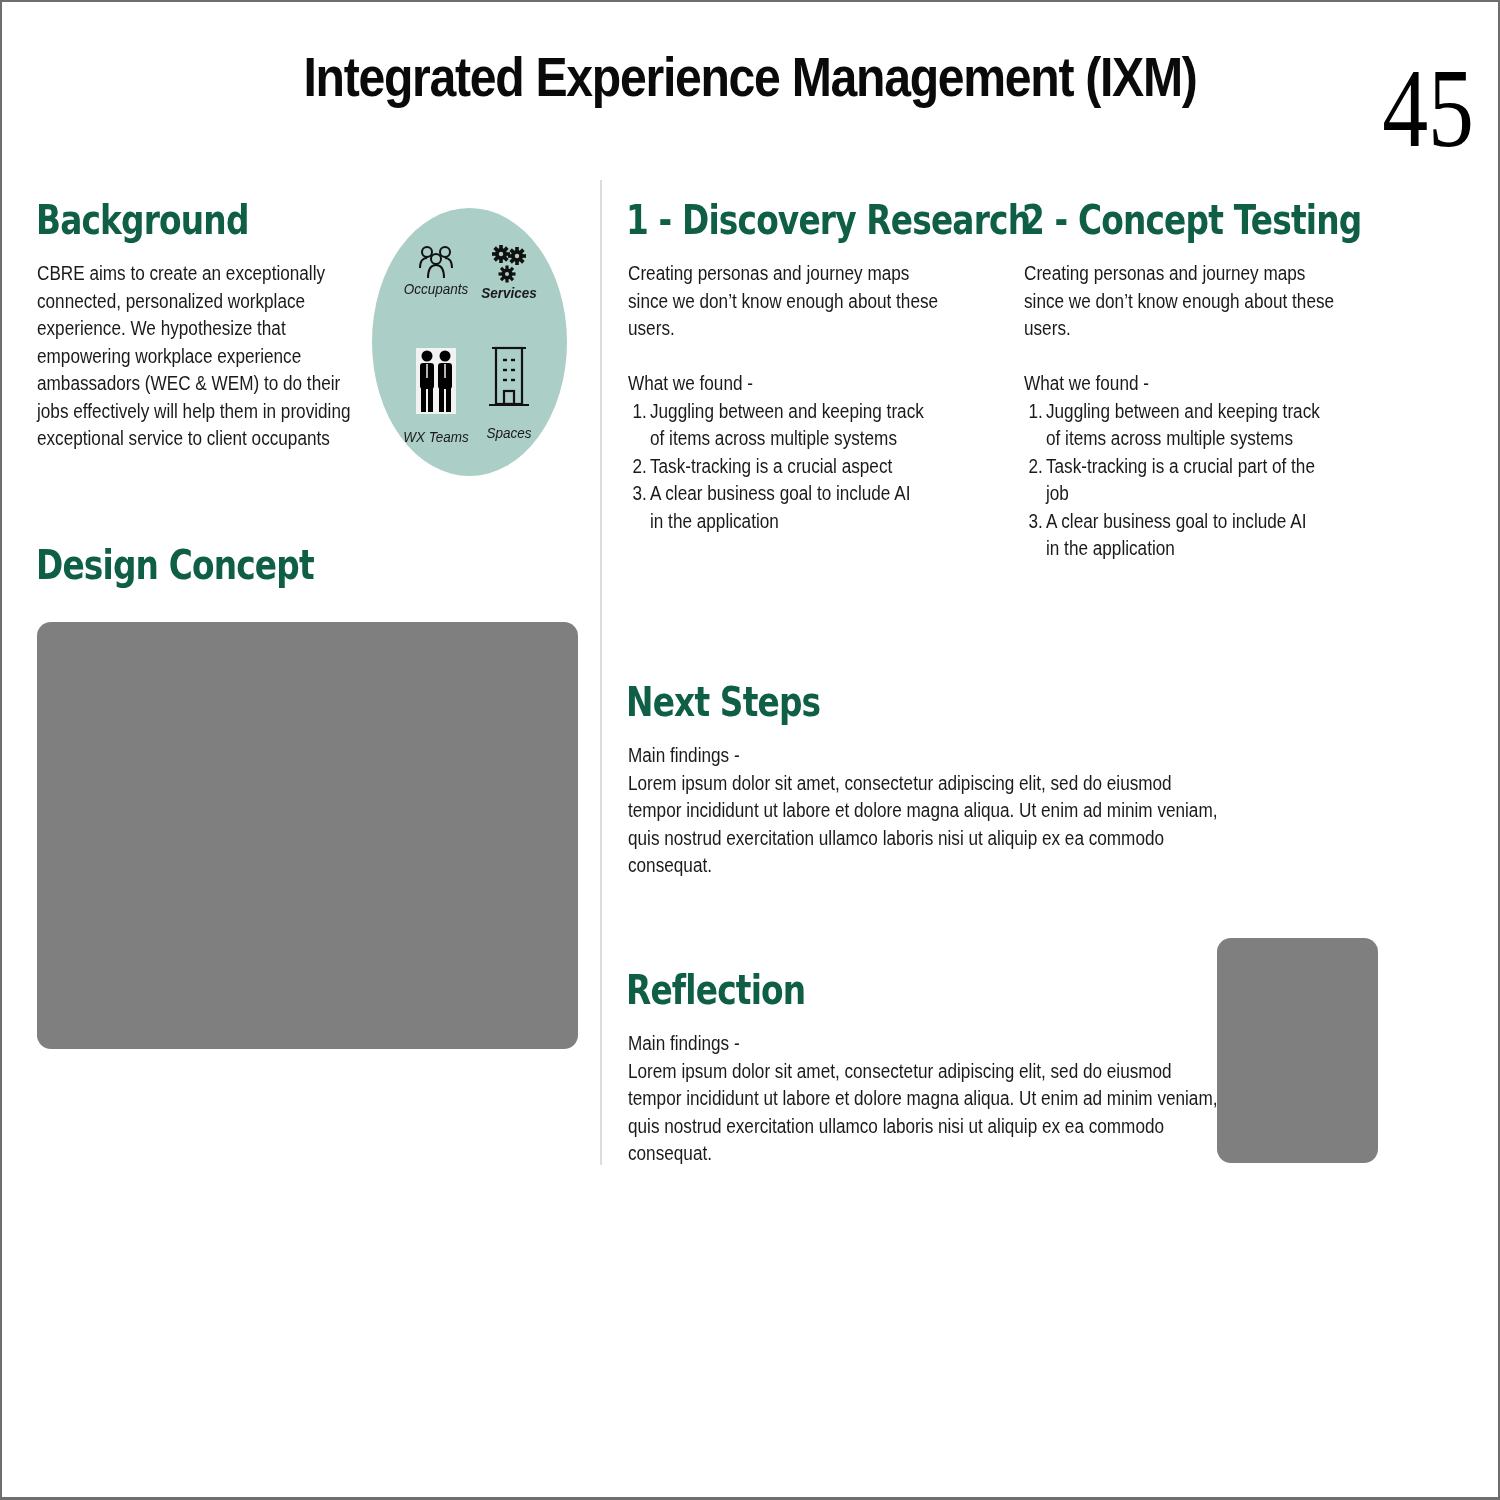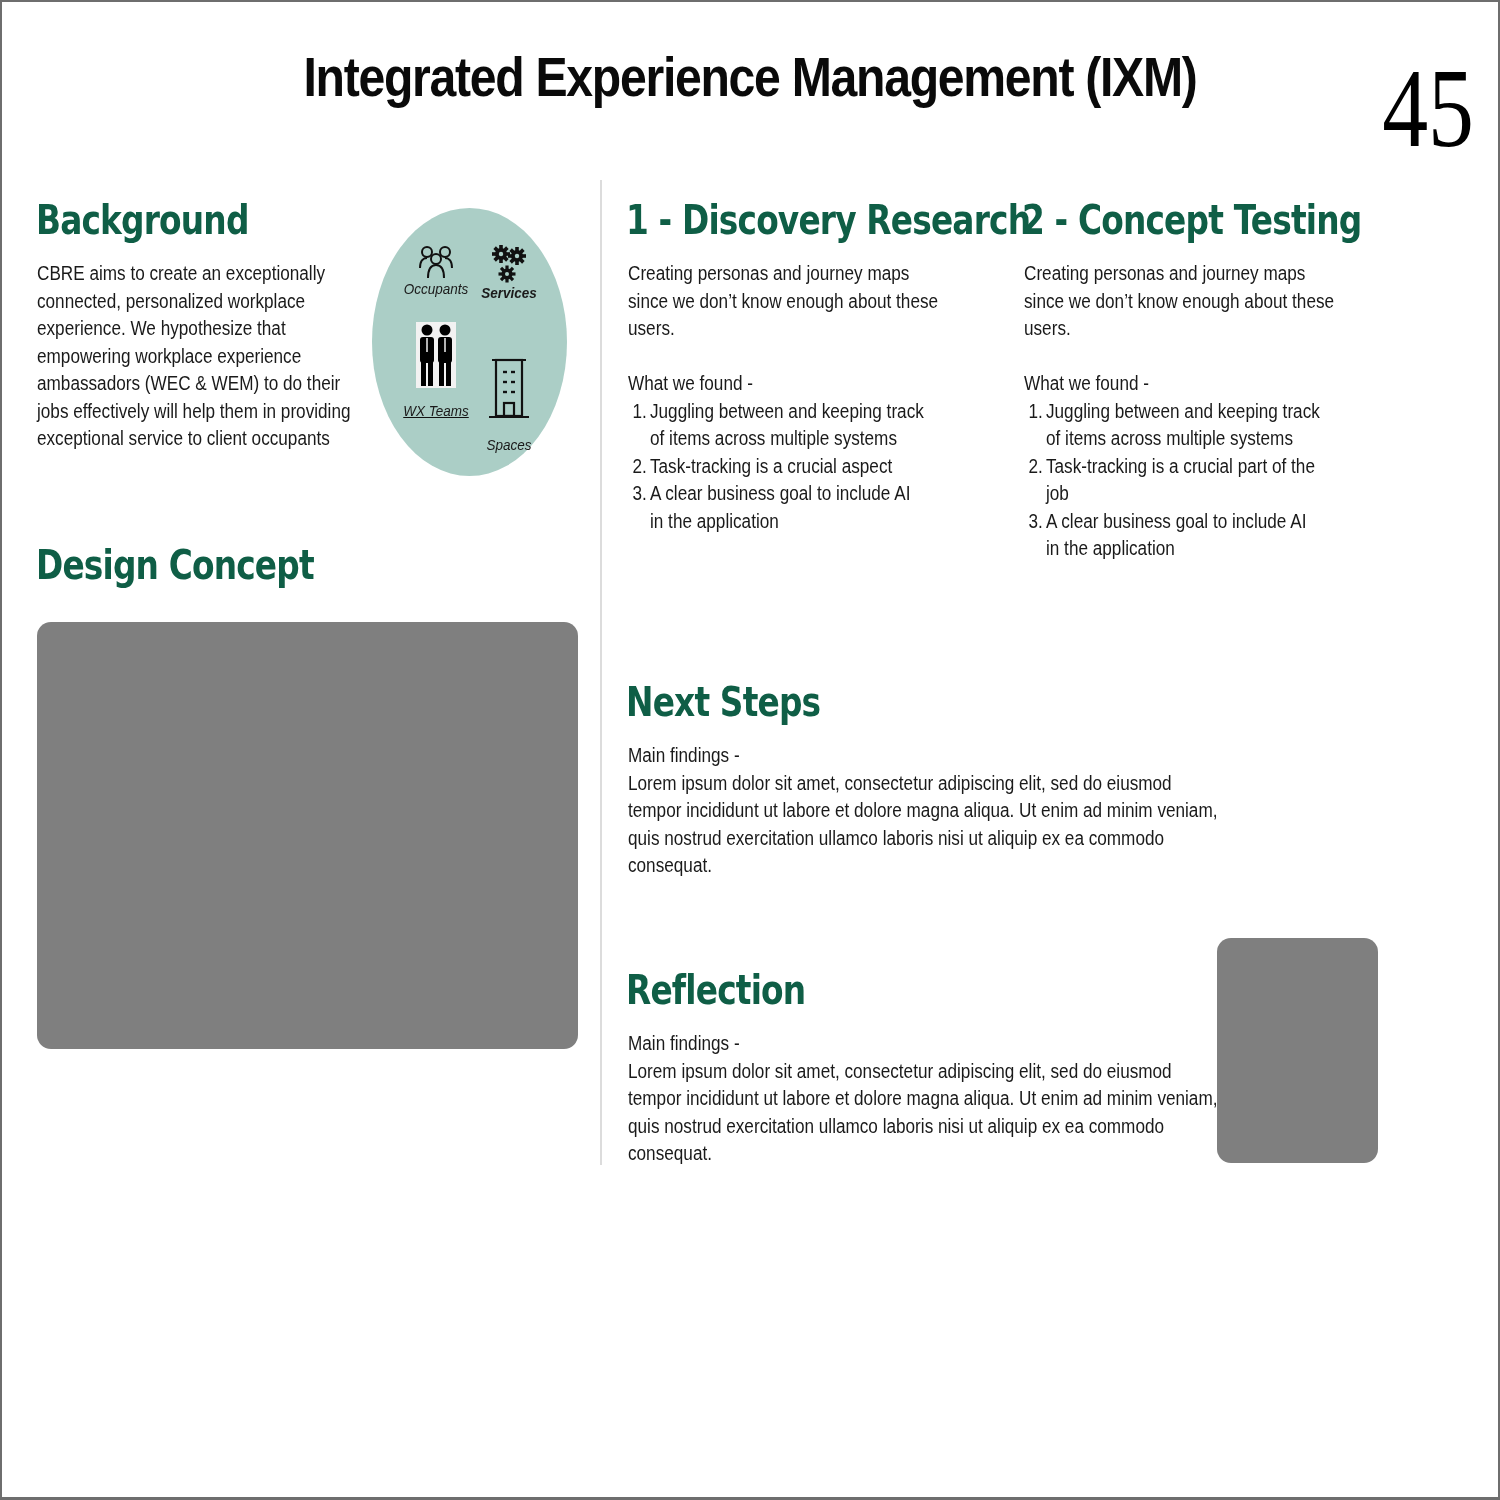--- a/index.html
+++ b/index.html
@@ -149,39 +149,39 @@
           <circle r="5.5"></circle>
           <rect x="-1.6" y="-8.5" width="3.2" height="17"></rect>
           <rect x="-8.5" y="-1.6" width="17" height="3.2"></rect>
           <rect x="-1.6" y="-8.5" width="3.2" height="17" transform="rotate(45)"></rect>
           <rect x="-1.6" y="-8.5" width="3.2" height="17" transform="rotate(-45)"></rect>
           <circle r="2" fill="#abcec6"></circle>
         </g>
       </svg>
       <span class="label">Services</span>
     </div>
-    <div class="role" style="left:24px; top:114px;text-decoration:underline;">
+    <div class="role" style="left:24px; top:140px;">
       <svg width="40" height="66" viewBox="0 0 40 66">
         <rect x="0" y="0" width="40" height="66" fill="#f2f2f2"></rect>
         <g fill="#000">
           <circle cx="11" cy="8" r="5.5"></circle>
           <rect x="4" y="15" width="14" height="26" rx="3"></rect>
           <rect x="5" y="38" width="5" height="26"></rect>
           <rect x="12" y="38" width="5" height="26"></rect>
           <circle cx="29" cy="8" r="5.5"></circle>
           <rect x="22" y="15" width="14" height="26" rx="3"></rect>
           <rect x="23" y="38" width="5" height="26"></rect>
           <rect x="30" y="38" width="5" height="26"></rect>
         </g>
         <rect x="10.3" y="16" width="1.4" height="14" fill="#fff"></rect>
         <rect x="28.3" y="16" width="1.4" height="14" fill="#fff"></rect>
       </svg>
       <span class="label" style="margin-top:14px;">WX Teams</span>
     </div>
-    <div class="role" style="left:97px; top:150px;">
+    <div class="role" style="left:97px; top:138px;">
       <svg width="40" height="62" viewBox="0 0 40 62" fill="none" stroke="#111" stroke-width="2.2">
         <line x1="3" y1="2" x2="37" y2="2"></line>
         <rect x="7" y="2" width="26" height="56"></rect>
         <line x1="0" y1="59" x2="40" y2="59"></line>
         <rect x="15" y="45" width="10" height="13"></rect>
         <g stroke-width="2.4">
           <line x1="14" y1="14" x2="18" y2="14"></line>
             <line x1="22" y1="14" x2="26" y2="14"></line>
           <line x1="14" y1="24" x2="18" y2="24"></line>
             <line x1="22" y1="24" x2="26" y2="24"></line>

